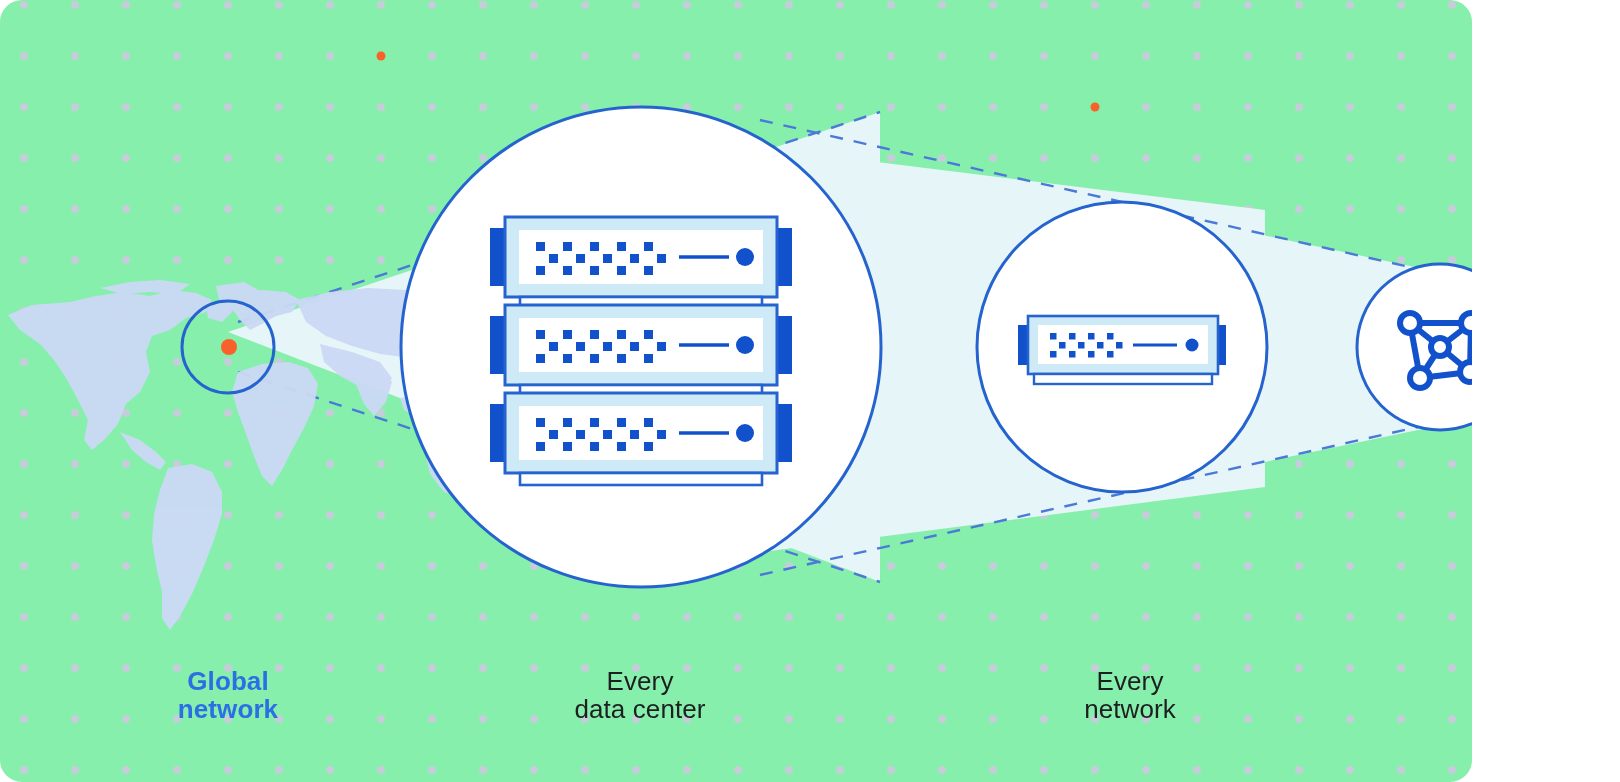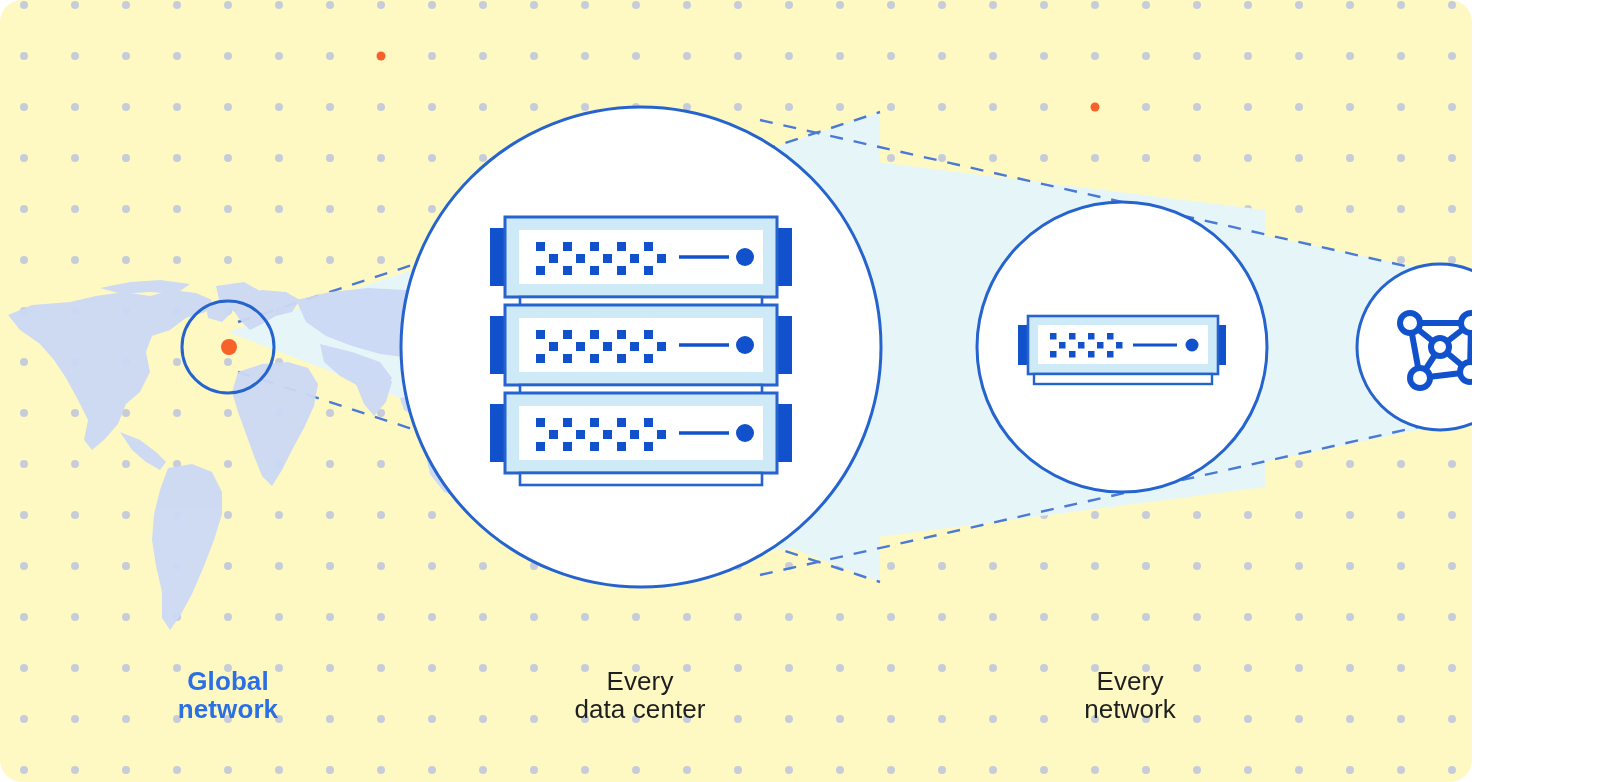--- a/index.html
+++ b/index.html
@@ -5,21 +5,21 @@
 <style>
   html, body {
     margin: 0;
     padding: 0;
     background: #ffffff;
   }
   #stage {
     position: relative;
     width: 1472px;
     height: 782px;
-    background: #fef9c3;
+    background: #86efac;
     overflow: hidden;
     font-family: "Liberation Sans", sans-serif;
     border-radius: 22px;
   }
 
   
   #dotgrid, #funnels, #mapsvg, #circles, #art {
     position: absolute;
     left: 0; top: 0;
     width: 1620px;

